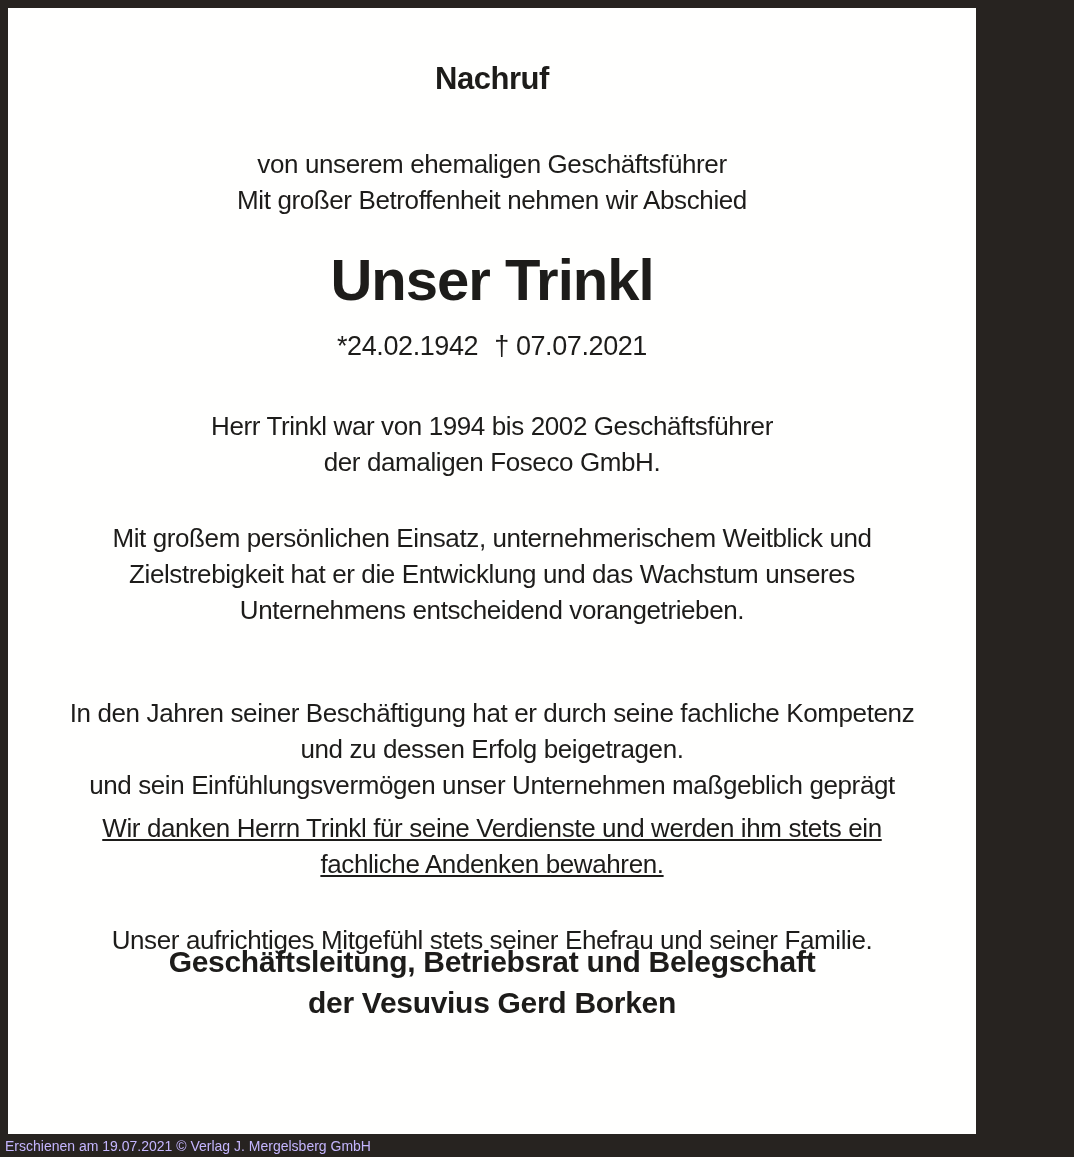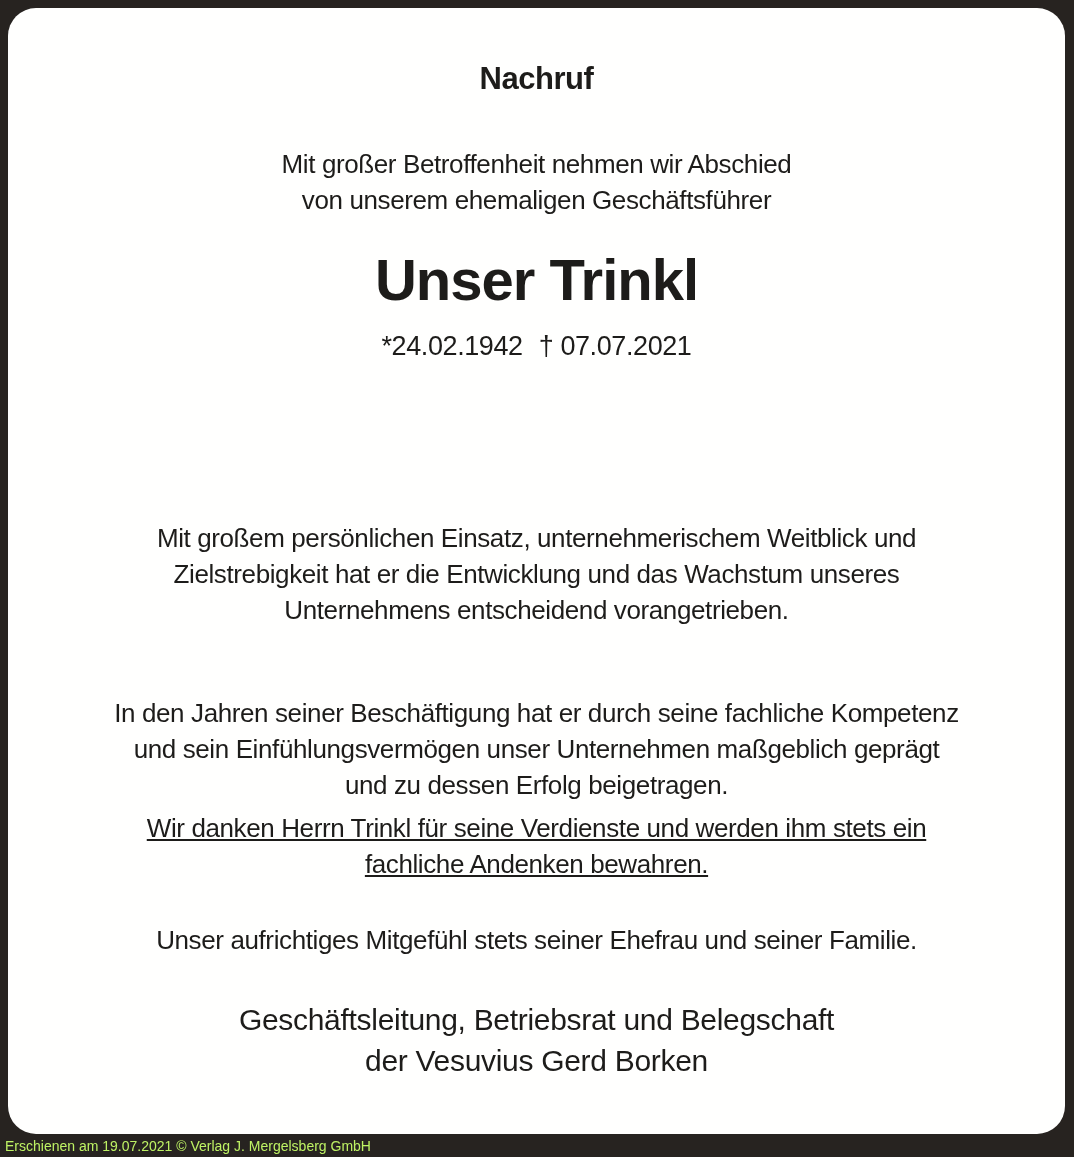--- a/index.html
+++ b/index.html
@@ -16,24 +16,23 @@
   .page {
     position: relative;
     width: 1074px;
     height: 1157px;
     background: #272320;
   }
   .sheet {
     position: absolute;
     top: 8px;
     left: 8px;
-    width: 1057px;
+    width: 968px;
     height: 1126px;
     background: #fffffe;
-    border-radius: 28px;
   }
   .tblock {
     position: absolute;
     left: 0;
     width: 100%;
     text-align: center;
     color: #1d1c1a;
     letter-spacing: -0.015em;
   }
   .title {
@@ -65,74 +64,78 @@
   .para {
     font-size: 26px;
     line-height: 36px;
   }
   .p-career      { top: 400px; }
   .p-achievements{ top: 512px; }
   .p-competence  { top: 687px; }
   .p-thanks      { top: 802px; text-decoration: underline; }
   .p-condolence  { top: 914px; }
   .signature {
-    top: 991px;
+    top: 933px;
     font-size: 30px;
-    font-weight: normal;
+    font-weight: bold;
     line-height: 41px;
     letter-spacing: -0.01em;
   }
   .footer-bar {
     position: absolute;
     left: 0;
     bottom: 0;
     width: 100%;
     height: 23px;
     background: #272320;
-    color: #bef264;
+    color: #c4b5fd;
     font-size: 14px;
     display: flex;
     align-items: center;
     box-sizing: border-box;
     padding-left: 5px;
     letter-spacing: 0;
   }
 </style>
 </head>
 <body>
 
 <div class="page">
 
   <div class="sheet">
 
     <div class="tblock title">Nachruf</div>
 
     <div class="tblock intro">
+      <div>von unserem ehemaligen Geschäftsführer</div>
       <div>Mit großer Betroffenheit nehmen wir Abschied</div>
-      <div>von unserem ehemaligen Geschäftsführer</div>
     </div>
 
     <div class="tblock name">Unser Trinkl</div>
 
     <div class="tblock dates">
       <span>*24.02.1942</span>
       <span>† 07.07.2021</span>
     </div>
 
+    <div class="tblock para p-career">
+      <div>Herr Trinkl war von 1994 bis 2002 Geschäftsführer</div>
+      <div>der damaligen Foseco GmbH.</div>
+    </div>
 
     <div class="tblock para p-achievements">
       <div>Mit großem persönlichen Einsatz, unternehmerischem Weitblick und</div>
       <div>Zielstrebigkeit hat er die Entwicklung und das Wachstum unseres</div>
       <div>Unternehmens entscheidend vorangetrieben.</div>
     </div>
 
     <div class="tblock para p-competence">
       <div>In den Jahren seiner Beschäftigung hat er durch seine fachliche Kompetenz</div>
+      <div>und zu dessen Erfolg beigetragen.</div>
       <div>und sein Einfühlungsvermögen unser Unternehmen maßgeblich geprägt</div>
-      <div>und zu dessen Erfolg beigetragen.</div>
     </div>
 
     <div class="tblock para p-thanks">
       <div>Wir danken Herrn Trinkl für seine Verdienste und werden ihm stets ein</div>
       <div>fachliche Andenken bewahren.</div>
     </div>
 
     <div class="tblock para p-condolence">
       <div>Unser aufrichtiges Mitgefühl stets seiner Ehefrau und seiner Familie.</div>
     </div>

